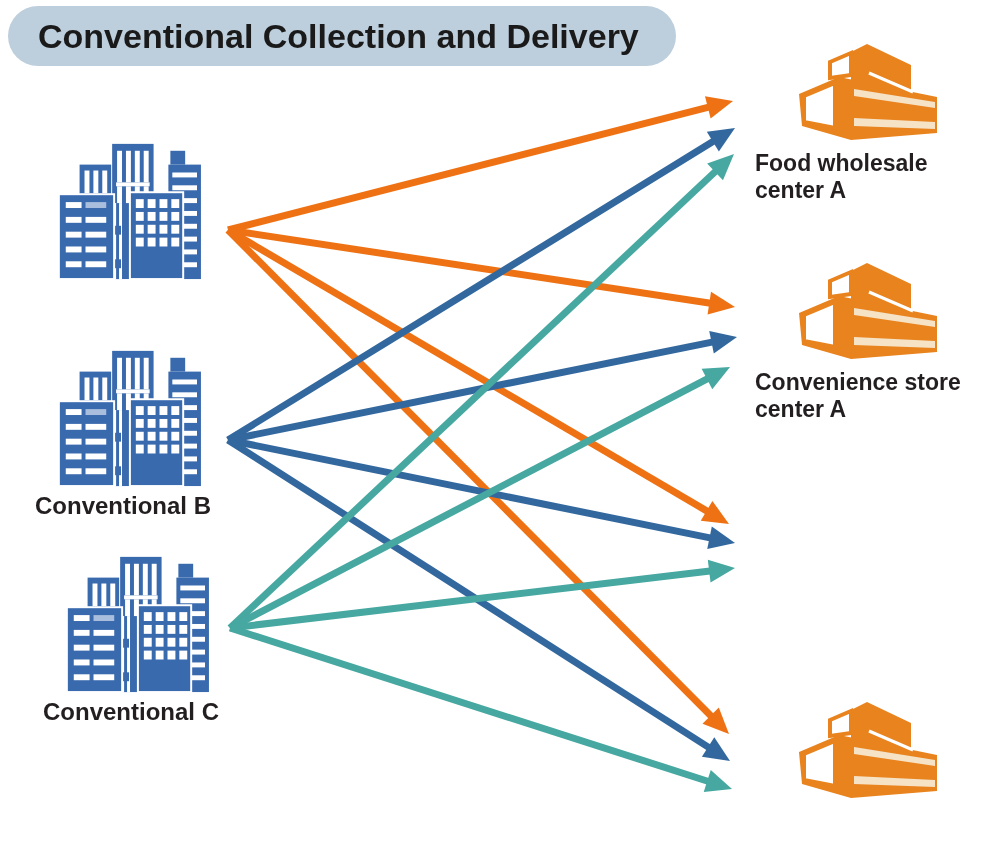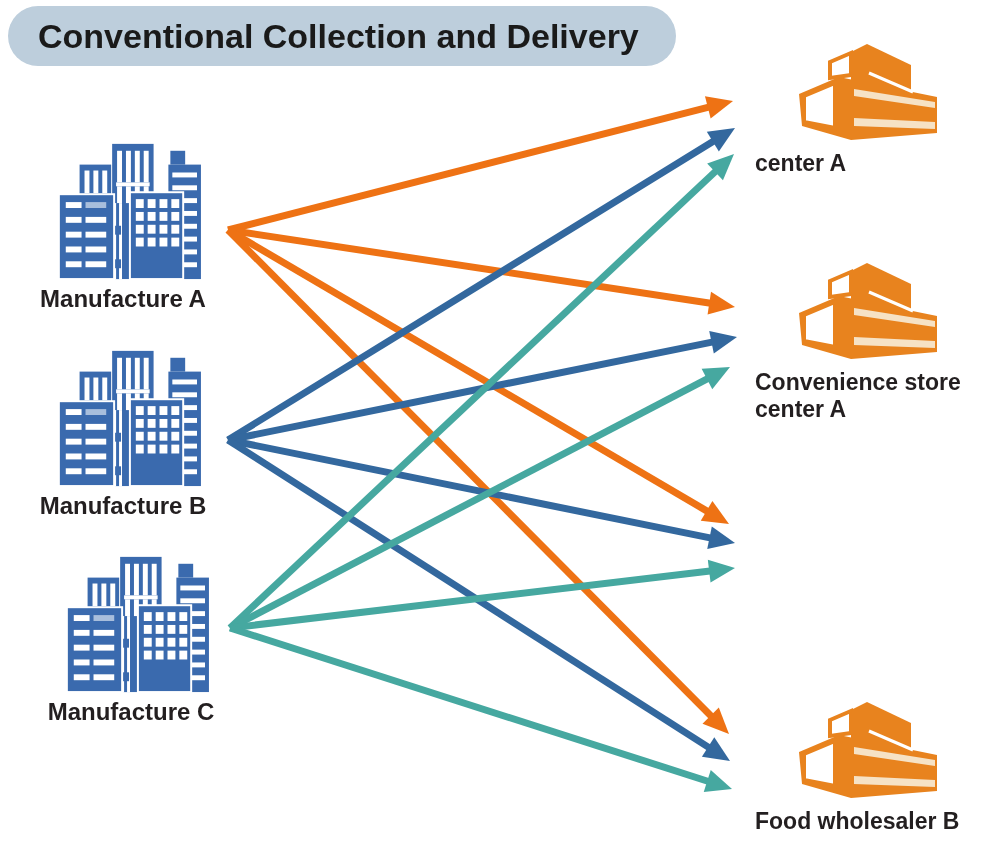--- a/index.html
+++ b/index.html
@@ -148,55 +148,51 @@
       <line x1="230" y1="628" x2="712.1606383030096" y2="570.7135875283552" stroke="#46A8A0" stroke-width="7"></line>
       <polygon points="735,568 710.5383848893189,582.4872145762012 707.8247973609637,559.6478528792107" fill="#46A8A0"></polygon>
       <line x1="230" y1="628" x2="710.0988083284087" y2="781.9759126312227" stroke="#46A8A0" stroke-width="7"></line>
       <polygon points="732,789 703.7300874694646,792.0103231580474 710.754174838242,770.1091314864561" fill="#46A8A0"></polygon>
     </svg>
 
   <div class="node manufacturer m-a">
     <svg class="icon" viewBox="0 0 170 150">
         <use href="#factory"></use>
       </svg>
-    <div class="node-label">Manufacture A</div>
   </div>
   <div class="node manufacturer m-b">
     <svg class="icon" viewBox="0 0 170 150">
         <use href="#factory"></use>
       </svg>
-    <div class="node-label">Manufacture B</div>
+    <div class="node-label">Conventional B</div>
   </div>
   <div class="node manufacturer m-c">
     <svg class="icon" viewBox="0 0 170 150">
         <use href="#factory"></use>
       </svg>
-    <div class="node-label">Manufacture C</div>
+    <div class="node-label">Conventional C</div>
   </div>
 
   <div class="node destination d-1">
     <svg class="icon" viewBox="0 0 160 105">
         <use href="#warehouse"></use>
       </svg>
     <div class="node-label">
+      <span>Food wholesale</span>
       <span>center A</span>
     </div>
   </div>
   <div class="node destination d-2">
     <svg class="icon" viewBox="0 0 160 105">
         <use href="#warehouse"></use>
       </svg>
     <div class="node-label">
       <span>Convenience store</span>
       <span>center A</span>
     </div>
   </div>
   <div class="node destination d-4">
     <svg class="icon" viewBox="0 0 160 105">
         <use href="#warehouse"></use>
       </svg>
-    <div class="node-label">
-      <span>Food wholesaler B</span>
-      <span></span>
-    </div>
   </div>
 
 </div>
 
 </body></html>

